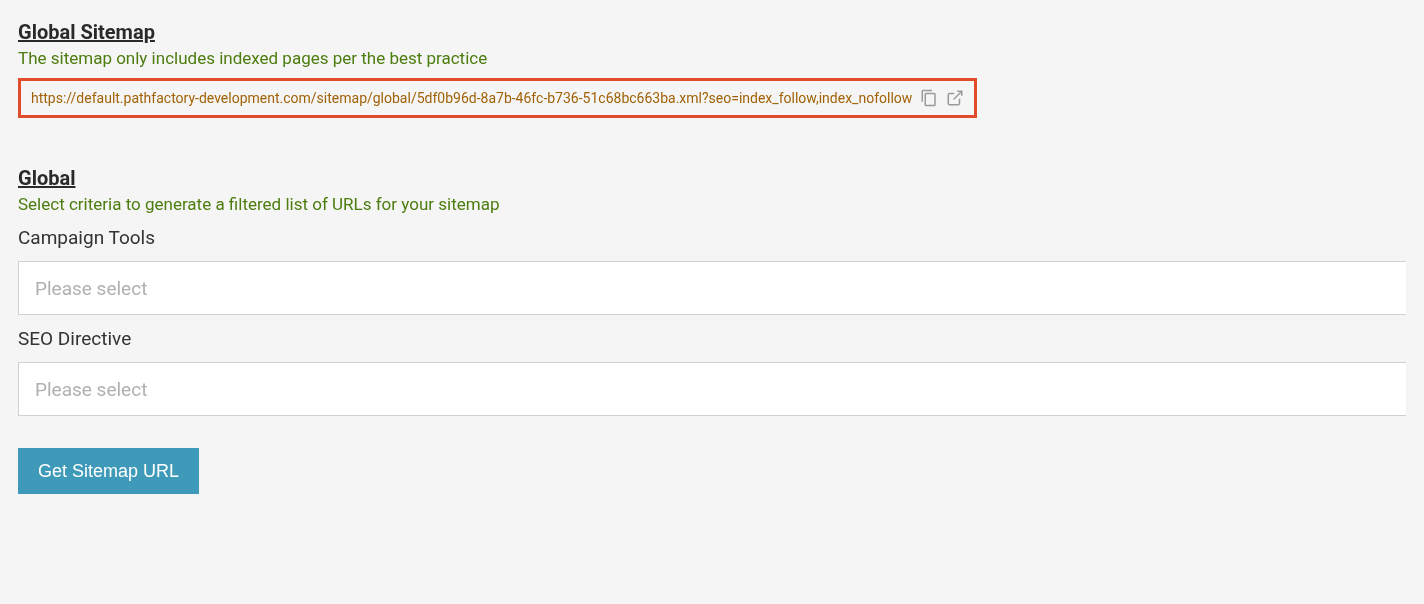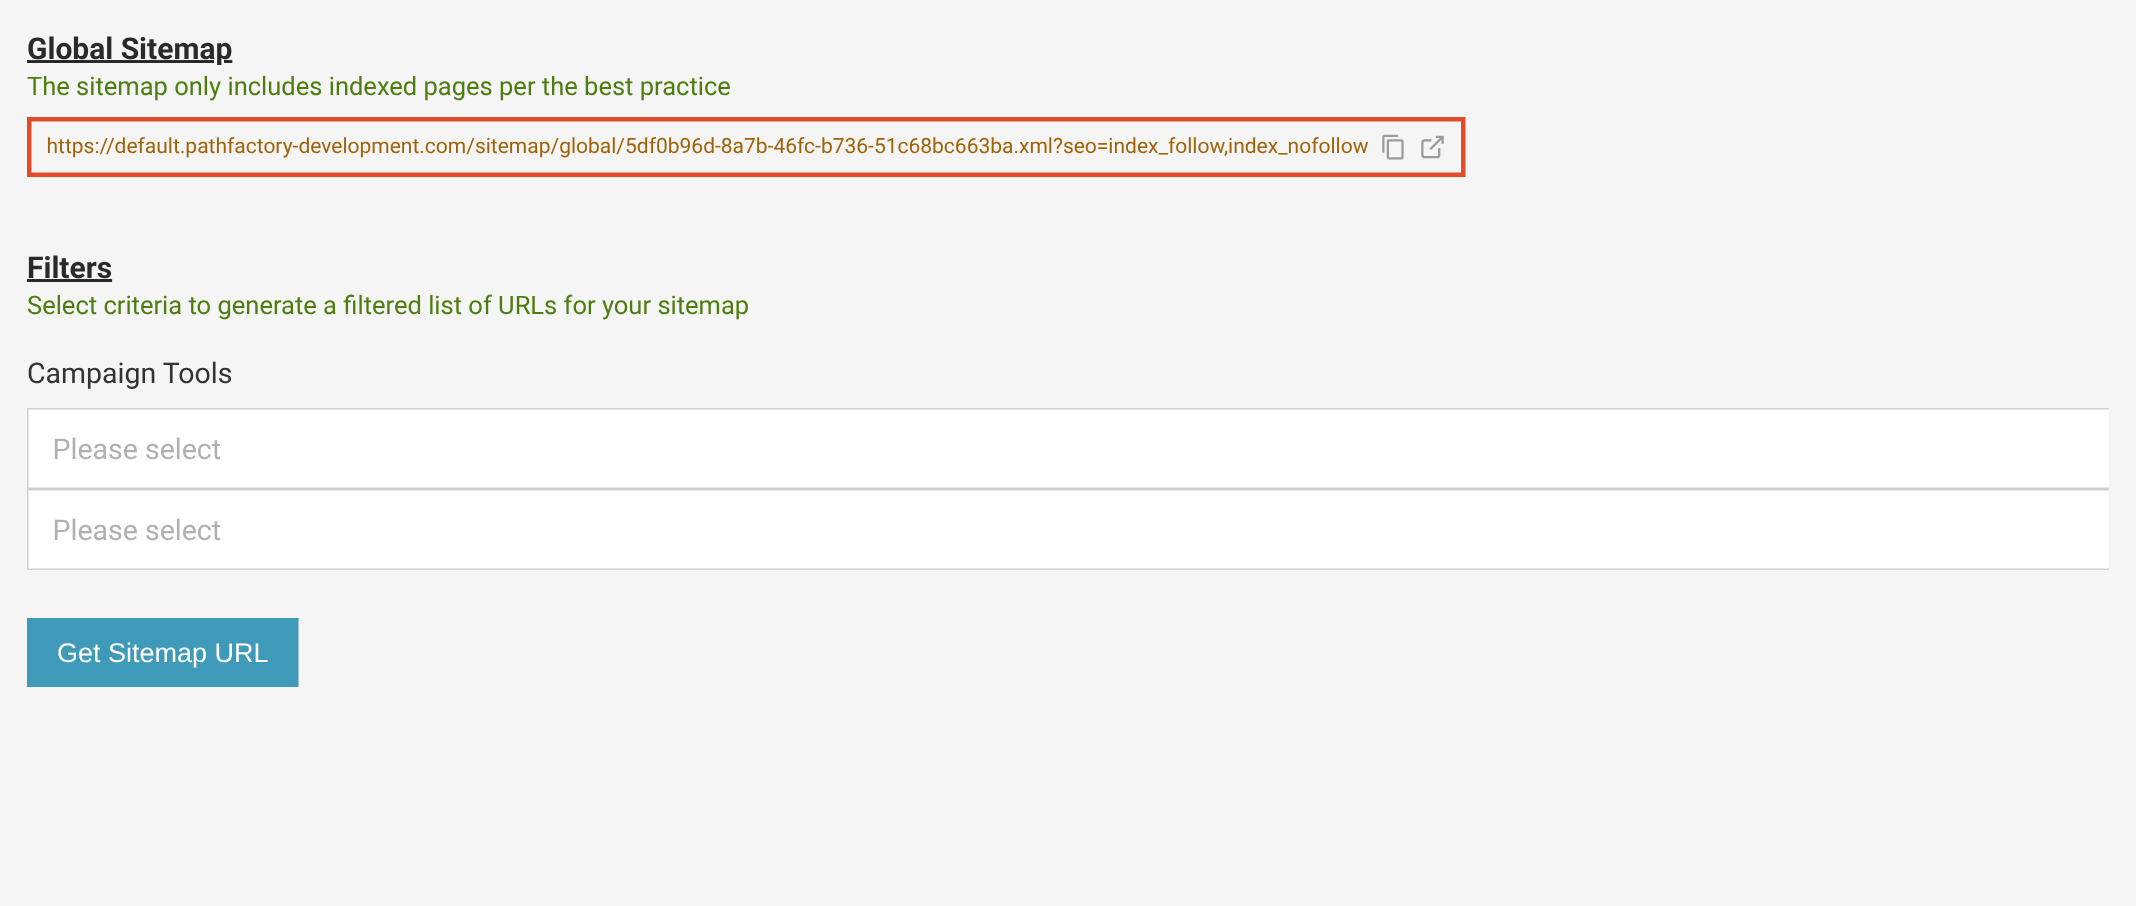--- a/index.html
+++ b/index.html
@@ -45,21 +45,21 @@
     display: inline-flex;
     align-items: center;
     justify-content: center;
     cursor: pointer;
   }
   .icon svg { width: 100%; height: 100%; }
   .filters-block { margin-top: 20px; }
   .field-label {
     font-size: 19px;
     color: #333;
-    margin-top: 23px;
+    margin-top: 12px;
     margin-bottom: 12px;
   }
   .select-box {
     width: 100%;
     height: 54px;
     background: #fff;
     border-top: 1px solid #d0d0d0;
     border-left: 1px solid #d0d0d0;
     border-right: none;
     border-bottom: 1px solid #d0d0d0;
@@ -99,26 +99,27 @@
       <svg viewBox="0 0 24 24" fill="none" stroke="currentColor" stroke-width="2">
           <path d="M18 13v6a2 2 0 0 1-2 2H5a2 2 0 0 1-2-2V8a2 2 0 0 1 2-2h6"></path>
           <polyline points="15 3 21 3 21 9"></polyline>
           <line x1="10" y1="14" x2="21" y2="3"></line>
         </svg>
     </span>
   </div>
 </div>
 
 <div class="filters-block">
-  <div class="section-title">Filters</div>
+  <div class="section-title">Global</div>
   <div class="section-sub">Select criteria to generate a filtered list of URLs for your sitemap</div>
 
   <div class="field-label">Campaign Tools</div>
   <div class="select-box">
     <span>Please select</span>
   </div>
 
+  <div class="field-label">SEO Directive</div>
   <div class="select-box">
     <span>Please select</span>
   </div>
 
   <button class="get-btn">Get Sitemap URL</button>
 </div>
 
 </body></html>

